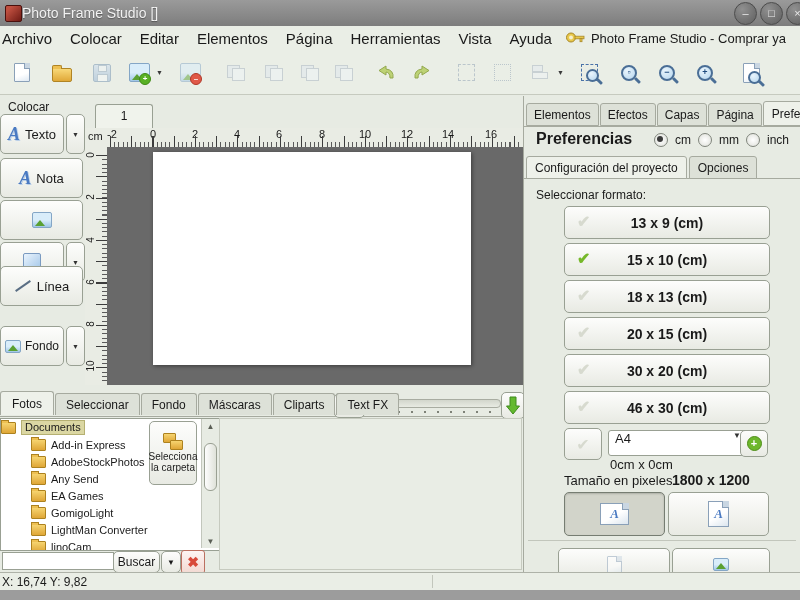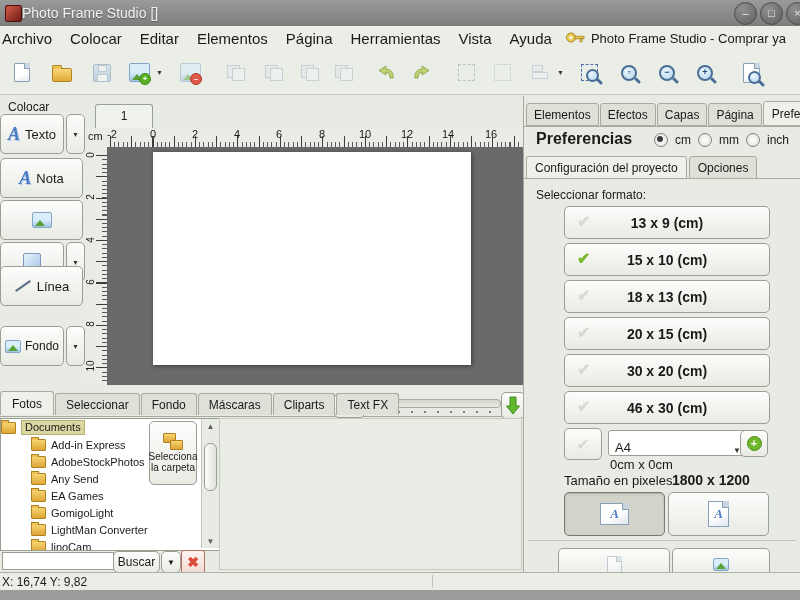--- a/index.html
+++ b/index.html
@@ -166,21 +166,21 @@
   .subtabs{position:absolute;left:2px;top:60px;display:flex;z-index:2;}
   .subtab{padding:4px 8px 3px;font-size:12px;background:#dde1d8;border:1px solid #a6aa9f;border-radius:3px 3px 0 0;margin-right:2px;white-space:nowrap;}
   .subtab.active{background:#eef1ea;}
   .subtabs-line{position:absolute;left:0;top:82px;width:276px;height:1px;background:#a6aa9f;}
   .fmt-label{position:absolute;left:12px;top:92px;font-size:12px;}
   .fmt-btn{position:absolute;left:40px;width:204px;height:31px;font-weight:bold;font-size:14px;position:absolute;}
   .fmt-btn .chk{position:absolute;left:12px;top:5px;font-size:16px;color:#d7dacf;}
   .fmt-btn.selected .chk{color:#76b82a;}
   .custom-chk{position:absolute;left:40px;top:332px;width:36px;height:30px;font-size:16px;color:#d7dacf;}
   .custom-select{position:absolute;left:84px;top:334px;width:126px;height:24px;background:#fff;border:1px solid #99a093;
-    border-radius:3px;display:flex;align-items:flex-end;padding:0 6px;font-size:13px;}
+    border-radius:3px;display:flex;align-items:flex-start;padding:0 6px;font-size:13px;}
   .custom-select .arr{margin-left:auto;font-size:8px;color:#333;}
   .plus-btn{position:absolute;left:216px;top:334px;width:26px;height:25px;}
   .plus-btn .pc{width:13px;height:13px;border-radius:50%;background:#6db72c;border:1px solid #4e8e18;color:#fff;
     font-size:11px;line-height:12px;text-align:center;font-weight:bold;}
   .size-label{position:absolute;left:86px;top:361px;font-weight:normal;font-size:13px;}
   .px-label{position:absolute;left:40px;top:377px;font-size:13px;}
   .px-value{position:absolute;left:148px;top:376px;font-weight:bold;font-size:14px;}
   .orient-btn{position:absolute;top:396px;width:99px;height:42px;}
   .i-land{position:relative;width:27px;height:20px;background:linear-gradient(150deg,#ffffff 55%,#dce6ef);
     border:1px solid #8aa0b8;display:flex;align-items:center;justify-content:center;

